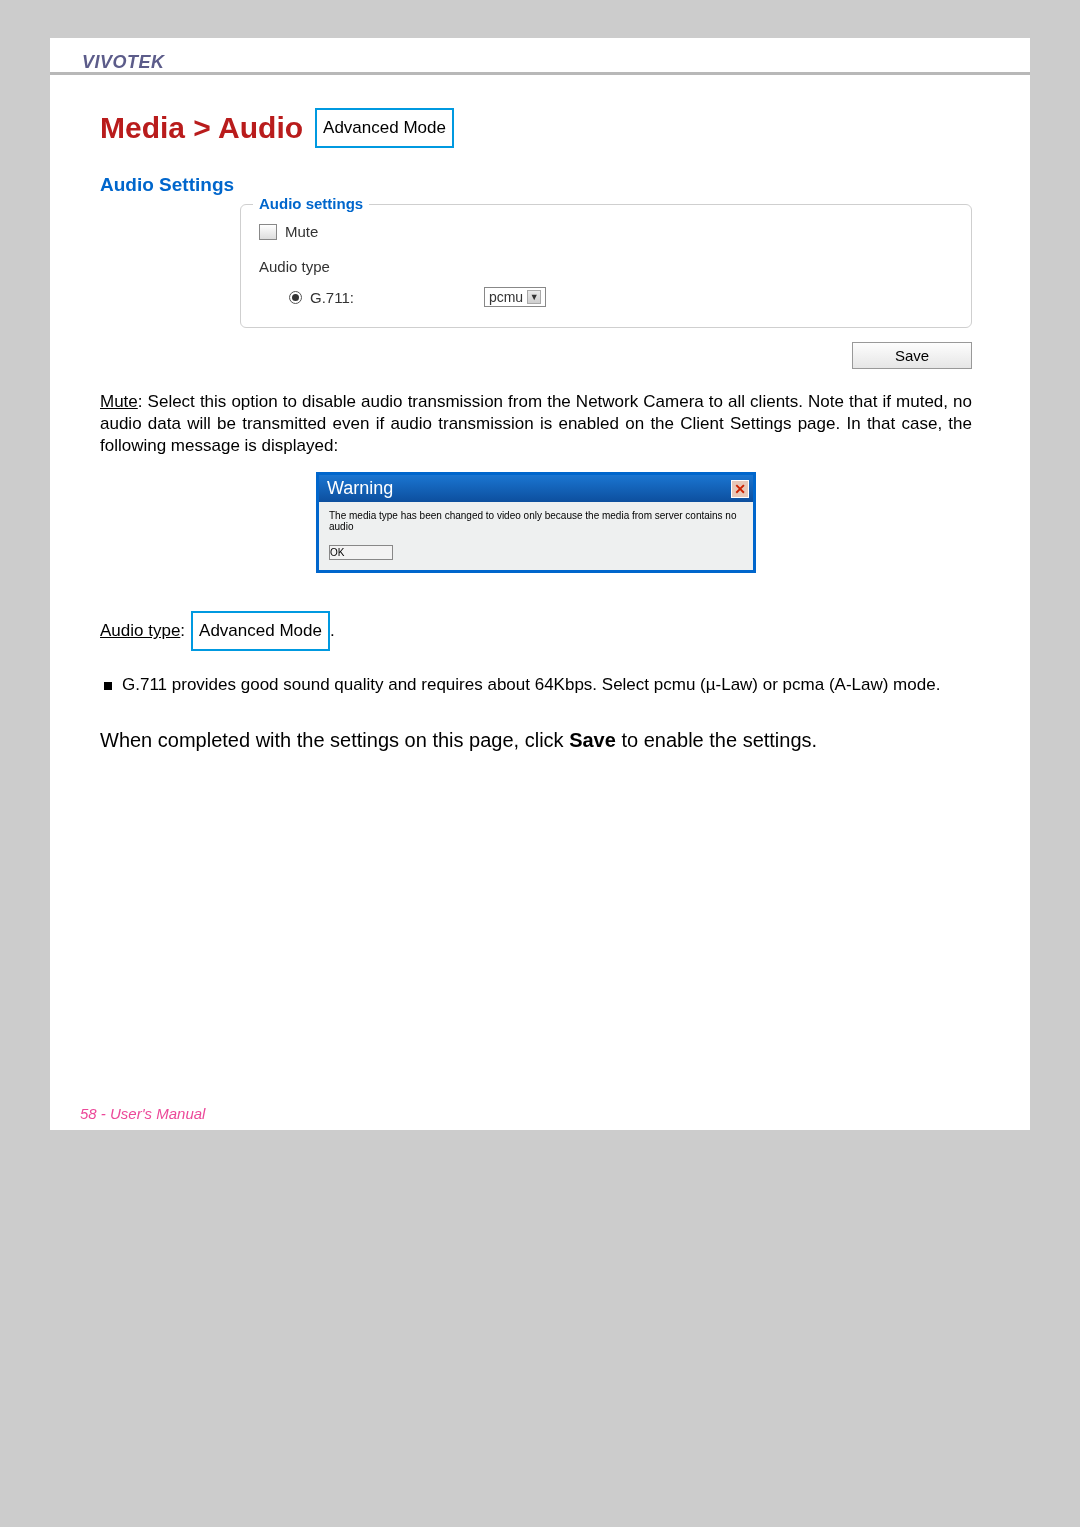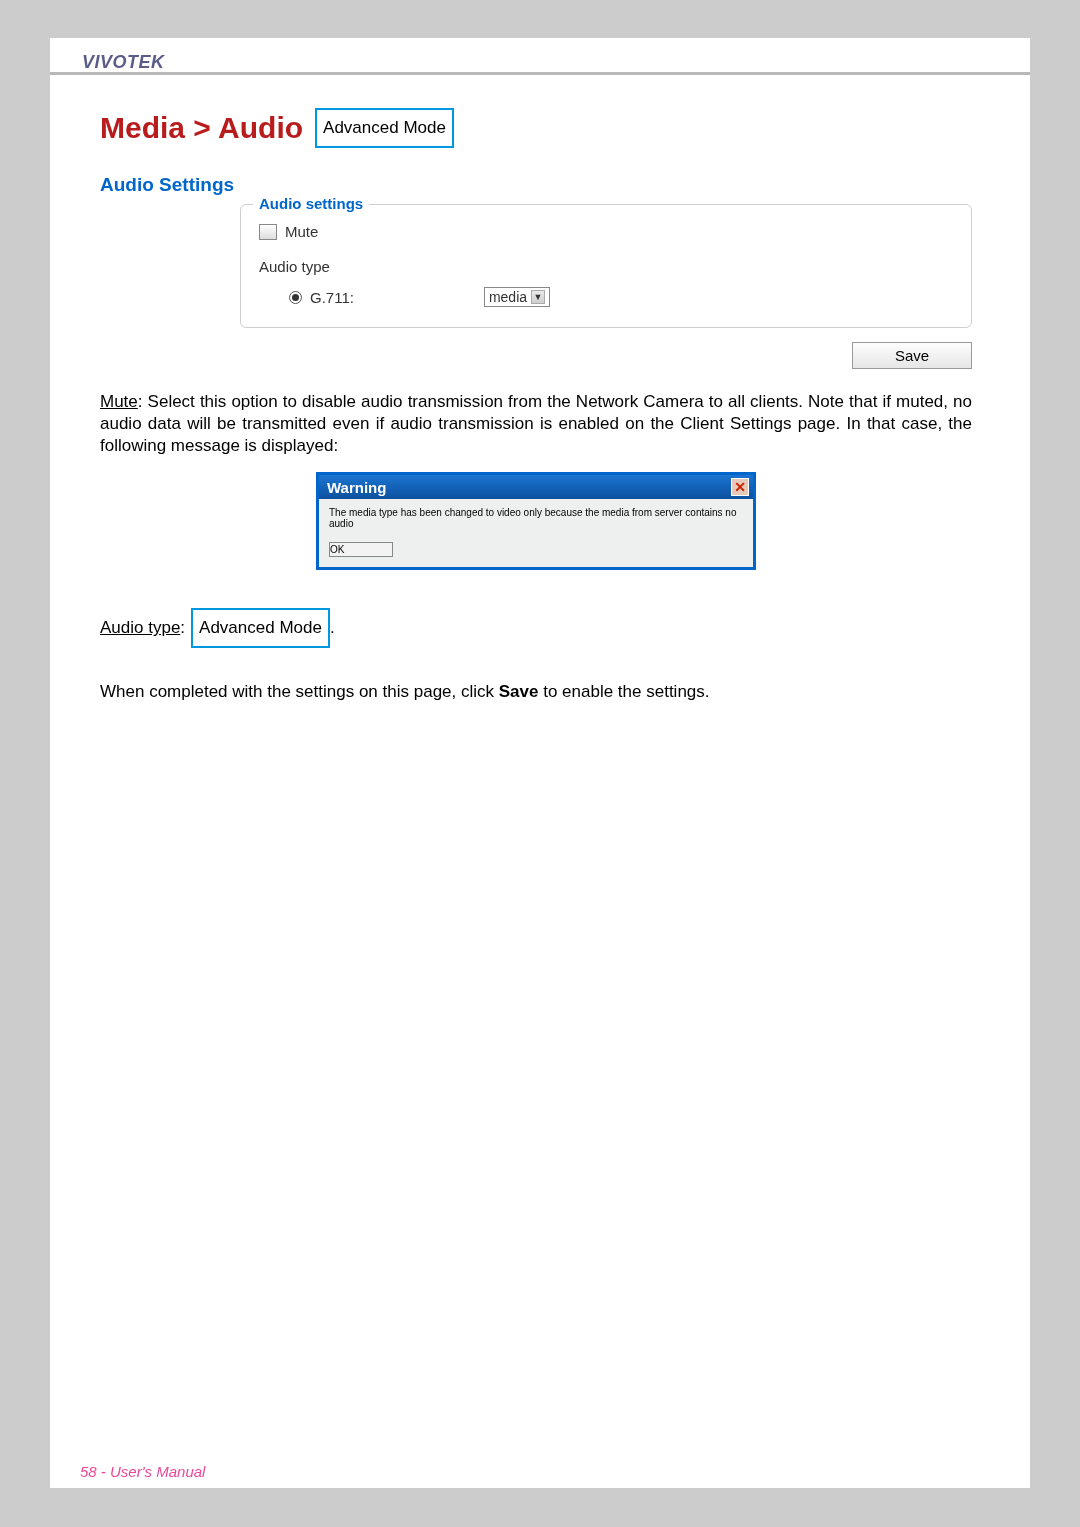--- a/index.html
+++ b/index.html
@@ -7,21 +7,21 @@
       background: #cccccc;
       font-family: Arial, Helvetica, sans-serif;
       width: 1080px;
       height: 1527px;
       position: relative;
     }
     .page {
       background: #ffffff;
       margin: 38px 50px;
       width: 980px;
-      height: 1450px;
+      height: 1092px;
       position: relative;
     }
     .header-bar {
       position: absolute;
       top: 14px;
       left: 0;
       right: 0;
       height: 30px;
     }
     .brand {
@@ -204,22 +204,22 @@
     }
     .dialog-titlebar {
       background: linear-gradient(#1a75d1, #0d4f9e);
       display: flex;
       align-items: center;
       justify-content: space-between;
       padding: 3px 4px 3px 8px;
     }
     .dialog-title {
       color: #fff;
-      font-weight: bold;
-      font-size: 15px;
+      font-weight: normal;
+      font-size: 18px;
     }
     .dialog-close {
       width: 18px;
       height: 18px;
       background: #e8c8b8;
       border: 1px solid #fff;
       display: flex;
       align-items: center;
       justify-content: center;
       color: #cc2200;
@@ -258,21 +258,21 @@
     }
     .bullet {
       width: 8px;
       height: 8px;
       background: #000;
       margin: 7px 10px 0 4px;
       flex-shrink: 0;
     }
     .completion {
       margin-top: 34px;
-      font-size: 17px;
+      font-size: 20px;
     }
     .footer {
       position: absolute;
       bottom: 8px;
       left: 30px;
       color: #ec4899;
       font-style: italic;
       font-size: 15px;
     }
   </style>
@@ -307,21 +307,21 @@
         <div class="row audio-type-label">
           <span>Audio type</span>
         </div>
 
         <div class="row radio-row" style="margin-bottom:0;">
           <span class="radio">
               <span class="radio-dot"></span>
             </span>
           <span>G.711:</span>
           <span class="select-box">
-            <span>media</span>
+            <span>pcmu</span>
             <span class="select-arrow">▼</span>
           </span>
         </div>
       </div>
 
       <div class="save-btn-row">
         <div class="save-btn">Save</div>
       </div>
     </div>
 
@@ -343,20 +343,24 @@
     </div>
 
 
     <div class="audio-type-sec">
       <span class="underline">Audio type</span>
         <span>: </span>
       <span class="adv-mode-badge" style="margin-left:6px;">Advanced Mode</span>
       <span> .</span>
     </div>
 
+    <div class="bullet-row">
+      <div class="bullet"></div>
+      <div>G.711 provides good sound quality and requires about 64Kbps. Select pcmu (µ-Law) or pcma (A-Law) mode.</div>
+    </div>
 
     <div class="completion">
       <span>When completed with the settings on this page, click </span><b>Save</b><span> to enable the settings.</span>
     </div>
 
   </div>
 
   <div class="footer">58 - User's Manual</div>
 </div>
 

